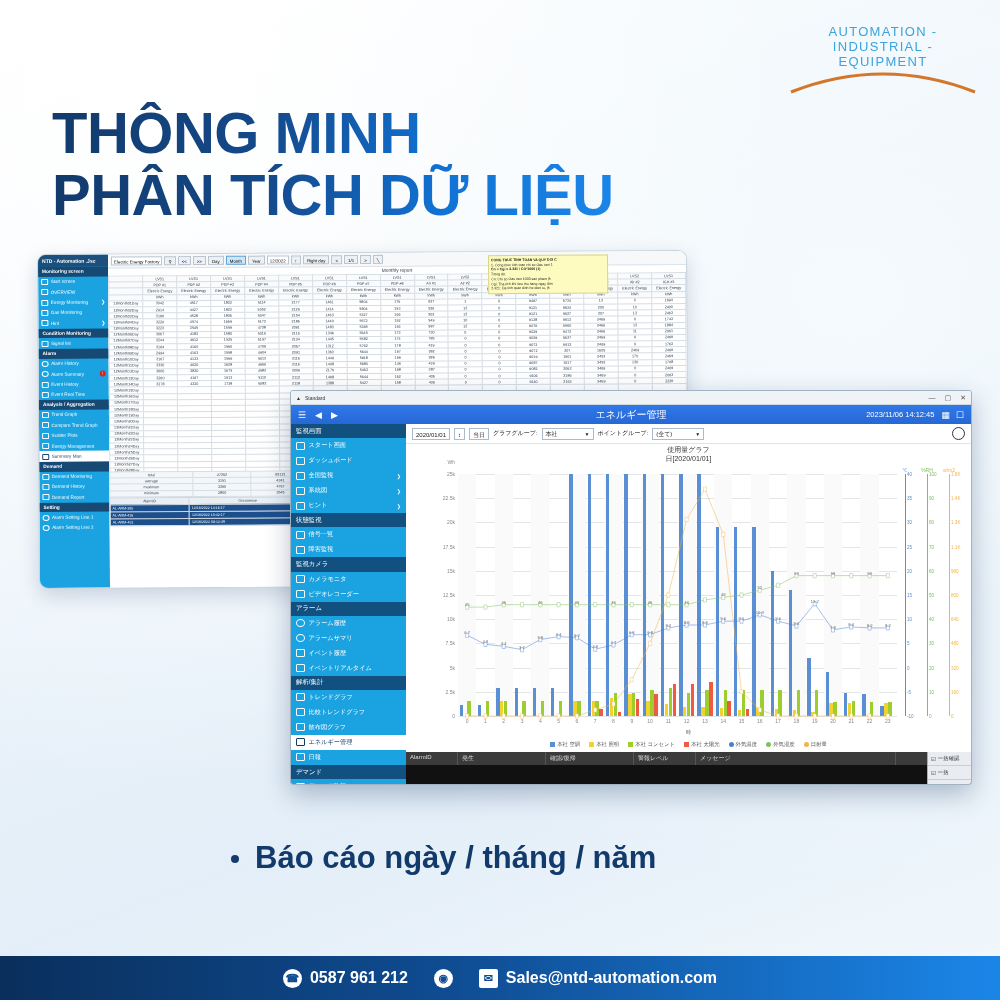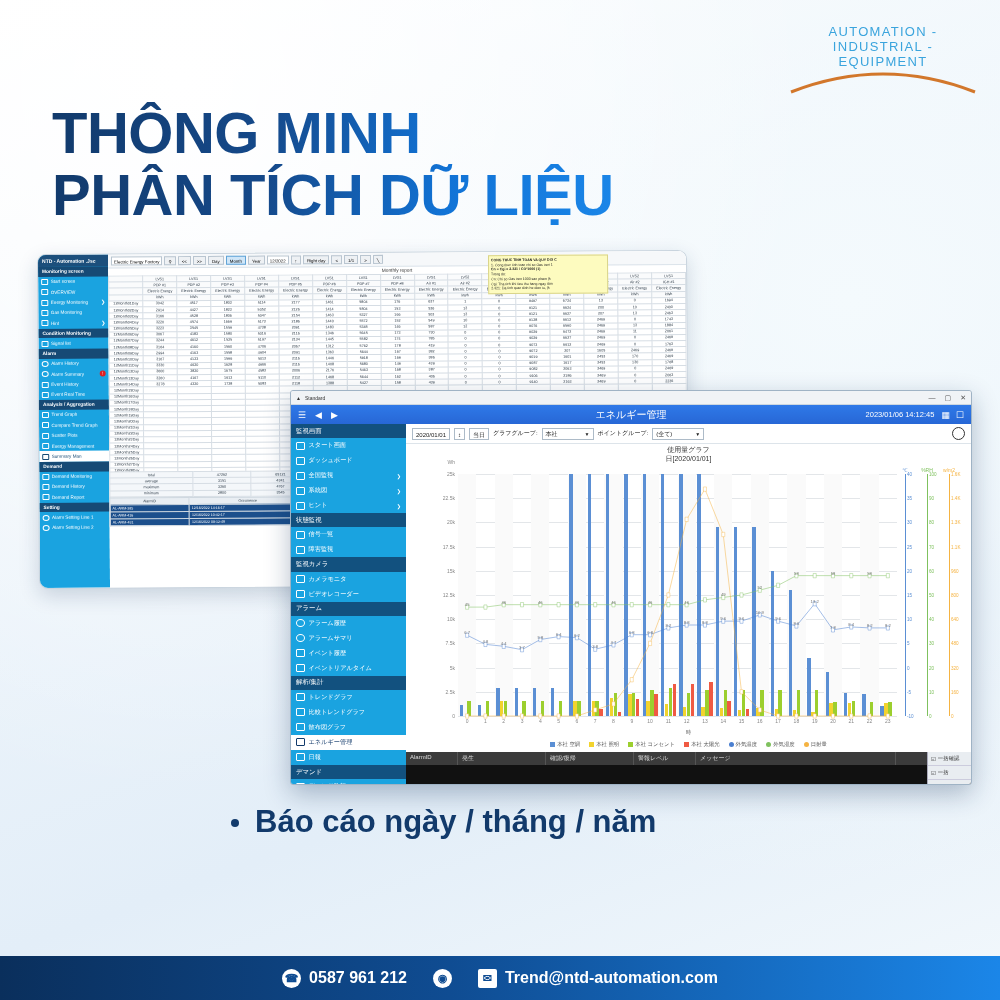--- a/index.html
+++ b/index.html
@@ -125,21 +125,21 @@
   .xlab { position:absolute; left:0; right:0; bottom:16px; text-align:center; font-size:5.4px; color:#666; }
 
   .a2-alarm { background:#111; height:34px; position:relative; }
   .a2-ahdr { display:flex; background:#3b3b3b; color:#ddd; font-size:6px; }
   .a2-ahdr div { padding:2px 4px; border-right:1px solid #555; }
   .a2-rt { position:absolute; right:0; top:0; width:44px; height:100%; background:#e9edf1;
     border-left:1px solid #aab; font-size:5.4px; color:#333; }
   .a2-rt div { padding:3px; border-bottom:1px solid #ccd; display:flex; align-items:center; gap:2px; }
 
   
-  .bullets { position:absolute; left:228px; top:798px; }
+  .bullets { position:absolute; left:228px; top:834px; }
   .bullets li { list-style:none; font-size:31px; font-weight:700; color:#123a6b;
     line-height:47px; position:relative; padding-left:27px; }
   .bullets li::before { content:""; position:absolute; left:3px; top:21px;
     width:8px; height:8px; border-radius:50%; background:#123a6b; }
 
   
   .footer { position:absolute; left:0; bottom:0; width:1000px; height:44px;
     background:linear-gradient(90deg,#0a2f5c 0%,#0f4c92 45%,#1b86e8 100%);
     display:flex; align-items:center; justify-content:center; gap:26px;
     color:#fff; font-size:16px; font-weight:700; }
@@ -1037,21 +1037,21 @@
       <span>✕</span>
     </span>
   </div>
   <div class="a2-bar">
     <span class="lf">
       <span>☰</span>
       <span>◀</span>
       <span>▶</span>
     </span>
     <span class="ttl">エネルギー管理</span>
-    <span class="tm">2023/01/06 14:12:45</span>
+    <span class="tm">2023/11/06 14:12:45</span>
     <span style="margin-left:7px; position:relative; z-index:2;">▦</span>
     <span style="margin-left:6px; position:relative; z-index:2;">☐</span>
   </div>
   <div class="a2-body">
     <div class="a2-side">
         <div id="a2nav">
           <div class="a2-hdr">監視画面</div>
           <div class="a2-item">
             <span class="a2-ic"></span>
             <span>スタート画面</span>
@@ -1556,15 +1556,15 @@
 <div class="footer">
   <span class="fit">
     <span class="fico">☎</span>
     <span>0587 961 212</span>
   </span>
   <span class="fit">
     <span class="fico">◉</span>
   </span>
   <span class="fit">
     <span class="fico sq">✉</span>
-    <span>Trend@ntd-automation.com</span>
+    <span>Sales@ntd-automation.com</span>
   </span>
 </div>
 
 </body></html>

